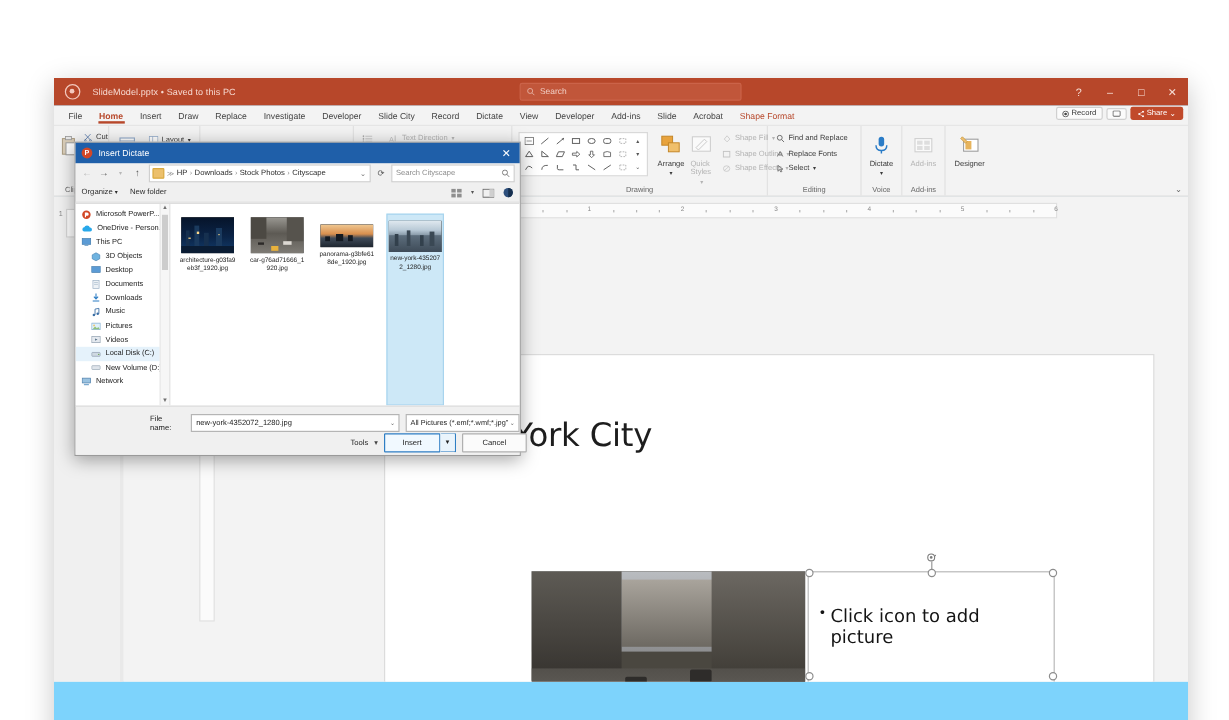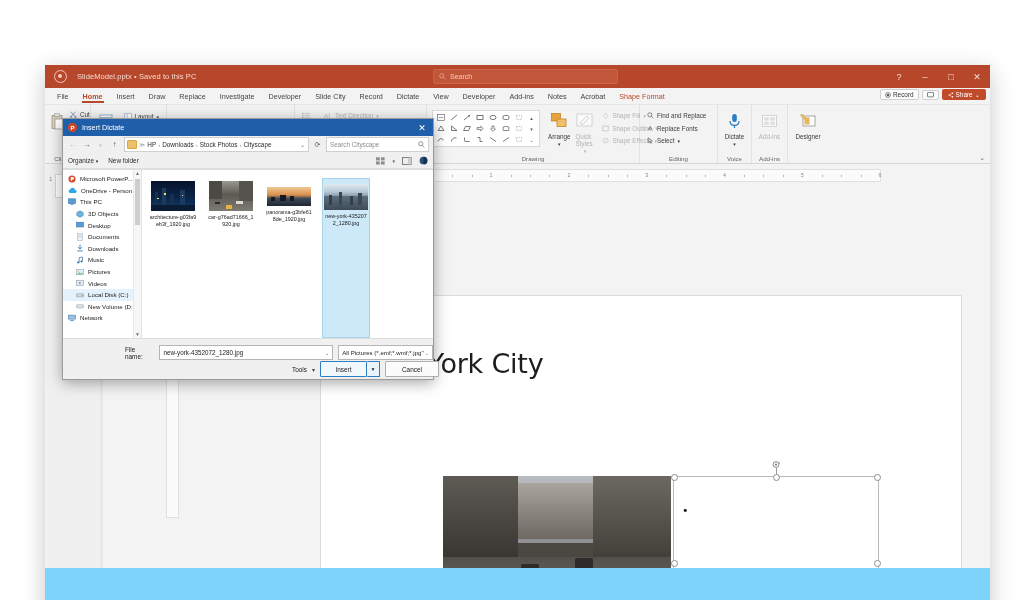--- a/index.html
+++ b/index.html
@@ -283,21 +283,21 @@
     <div class="tab">Draw</div>
     <div class="tab">Replace</div>
     <div class="tab">Investigate</div>
     <div class="tab">Developer</div>
     <div class="tab">Slide City</div>
     <div class="tab">Record</div>
     <div class="tab">Dictate</div>
     <div class="tab">View</div>
     <div class="tab">Developer</div>
     <div class="tab">Add-ins</div>
-    <div class="tab">Notes</div>
+    <div class="tab">Slide</div>
     <div class="tab">Acrobat</div>
     <div class="tab ctx">Shape Format</div>
     <div class="tab-right">
       <div class="mini-btn">
         <svg width="6" height="6" viewBox="0 0 8 8">
             <circle cx="4" cy="4" r="3.2" fill="none" stroke="#444" stroke-width=".9"></circle>
             <circle cx="4" cy="4" r="1.5" fill="#444"></circle>
           </svg>
         <span>Record</span>
       </div>
@@ -754,21 +754,21 @@
         <div class="placeholder">
           <div class="rot-stem"></div>
           <div class="rot-handle">
             <svg width="9" height="9" viewBox="0 0 10 10">
                 <circle cx="5" cy="5" r="3.2" fill="none" stroke="#7b7b7b" stroke-width="1"></circle>
                 <circle cx="5" cy="5" r="1.2" fill="#7b7b7b"></circle>
                 <path d="M8 3.2 L9.6 2.2 L9.2 4.2 Z" fill="#7b7b7b"></path>
               </svg>
           </div>
           <div class="ph-text">
-            <span class="bullet">•</span>
+            <span class="bullet">•</span><span>Click icon to add picture</span>
           </div>
 
           <div class="handle" style="left:-3px;top:-3px"></div>
           <div class="handle" style="left:50%;margin-left:-3px;top:-3px"></div>
           <div class="handle" style="right:-3px;top:-3px"></div>
           <div class="handle" style="left:-3px;top:50%;margin-top:-3px"></div>
           <div class="handle" style="right:-3px;top:50%;margin-top:-3px"></div>
 
         </div>
       </div>

